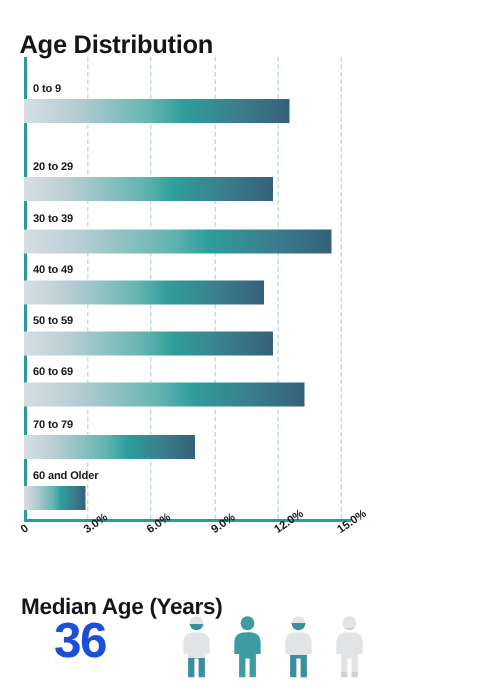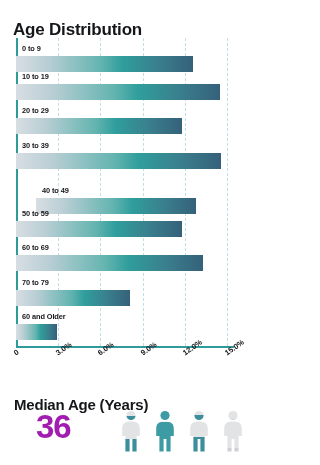--- a/index.html
+++ b/index.html
@@ -64,21 +64,21 @@
 
   
   .footer{position:absolute;left:0;top:388px;width:250px;height:77px;}
   .median-label{
     position:absolute;left:14px;top:8px;
     font-size:15px;font-weight:bold;color:#15161a;
     letter-spacing:-0.2px;
   }
   .median-value{
     position:absolute;left:36px;top:22px;
-    font-size:33px;font-weight:bold;color:#a21caf;
+    font-size:33px;font-weight:bold;color:#1d4ed8;
     letter-spacing:-1px;line-height:33px;
   }
   .people{
     position:absolute;left:118px;top:18px;
     width:128px;height:46px;
     display:flex;gap:8px;align-items:flex-end;
   }
   .person{position:relative;width:26px;height:42px;}
   .person svg{display:block;width:26px;height:42px;}
 </style>
@@ -93,37 +93,33 @@
     <div class="axis-y"></div>
     <div class="axis-x"></div>
     <div id="gridlines">
         <div class="gridline" style="left: 42.1935px;"></div>
         <div class="gridline" style="left: 84.3871px;"></div>
         <div class="gridline" style="left: 126.581px;"></div>
         <div class="gridline" style="left: 168.774px;"></div>
         <div class="gridline" style="left: 210.968px;"></div>
       </div>
     <div class="bars" id="bars">
-        <div class="bar-group" style="top: 6px; height: 34.2222px;">
+        <div class="bar-group" style="top: 16px; height: 34.2222px;">
           <div class="bar-label">0 to 9</div>
           <div class="bar" title="0 to 9: 12.6%" style="width: 177.213px;"></div>
-        </div>
-        <div class="bar-group" style="top: 34.2222px; height: 34.2222px;">
-          <div class="bar-label">10 to 19</div>
-          <div class="bar" title="10 to 19: 14.5%" style="width: 203.935px;"></div>
         </div>
         <div class="bar-group" style="top: 68.4444px; height: 34.2222px;">
           <div class="bar-label">20 to 29</div>
           <div class="bar" title="20 to 29: 11.8%" style="width: 165.961px;"></div>
         </div>
         <div class="bar-group" style="top: 102.667px; height: 34.2222px; padding-left: 47px;">
           <div class="bar-label">30 to 39</div>
           <div class="bar" title="30 to 39: 14.6%" style="width: 205.342px;"></div>
         </div>
-        <div class="bar-group" style="top: 148px; height: 34.2222px; margin-left: 20px;">
+        <div class="bar-group" style="top: 137px; height: 34.2222px;">
           <div class="bar-label">40 to 49</div>
           <div class="bar" title="40 to 49: 11.4%" style="width: 160.335px;"></div>
         </div>
         <div class="bar-group" style="top: 171.111px; height: 34.2222px;">
           <div class="bar-label">50 to 59</div>
           <div class="bar" title="50 to 59: 11.8%" style="width: 165.961px;"></div>
         </div>
         <div class="bar-group" style="top: 205.333px; height: 34.2222px;">
           <div class="bar-label">60 to 69</div>
           <div class="bar" title="60 to 69: 13.3%" style="width: 187.058px;"></div>

